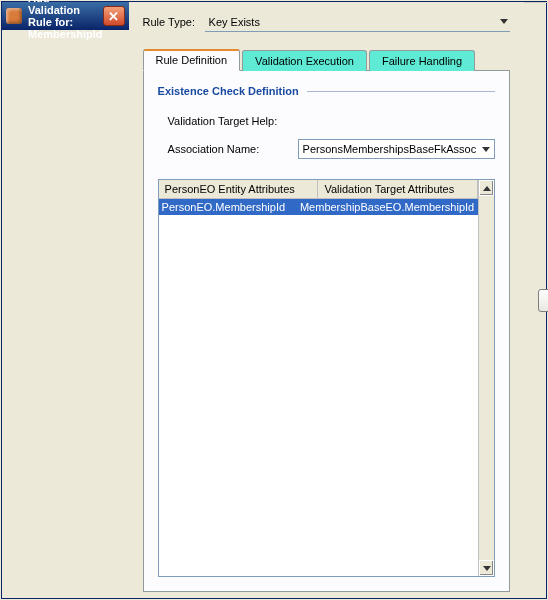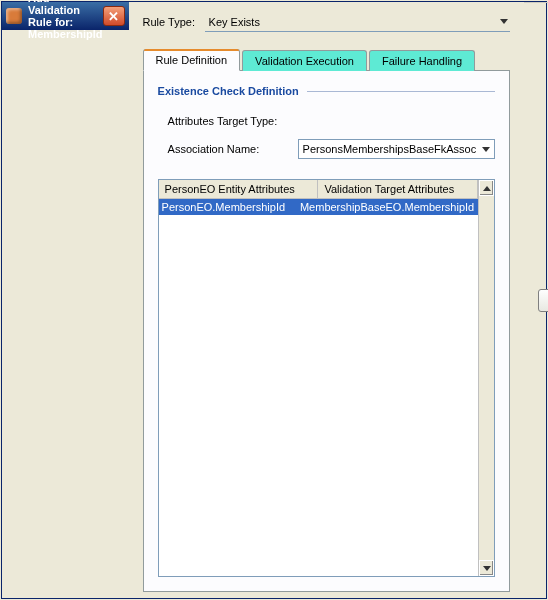--- a/index.html
+++ b/index.html
@@ -69,21 +69,21 @@
       <div class="tab"><span>Failure Handling</span></div>
     </div>
 
     <div class="pane">
       <div class="group-title">
         <span>Existence Check Definition</span>
         <span class="line"></span>
       </div>
 
       <div class="subrow">
-        <label>Attributes Target Type:</label>
+        <label>Validation Target Help:</label>
       </div>
 
       <div class="subrow">
         <label>Association Name:</label>
         <div class="dd">
           <span>PersonsMembershipsBaseFkAssoc</span>
         </div>
       </div>
 
       <div class="table-wrap">

